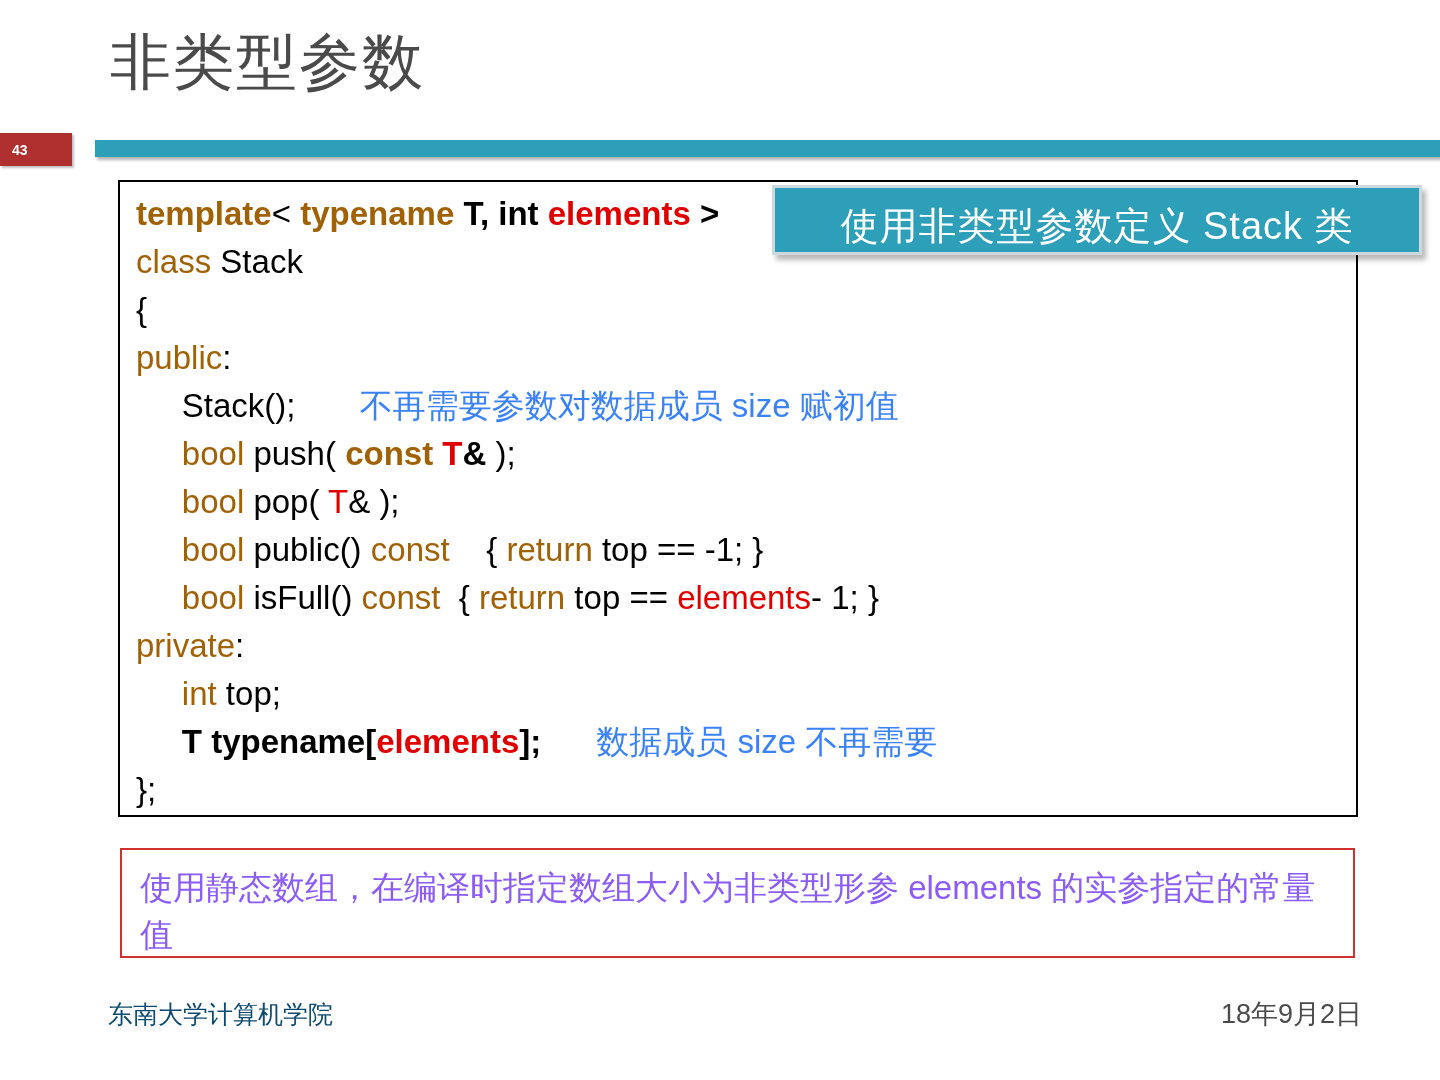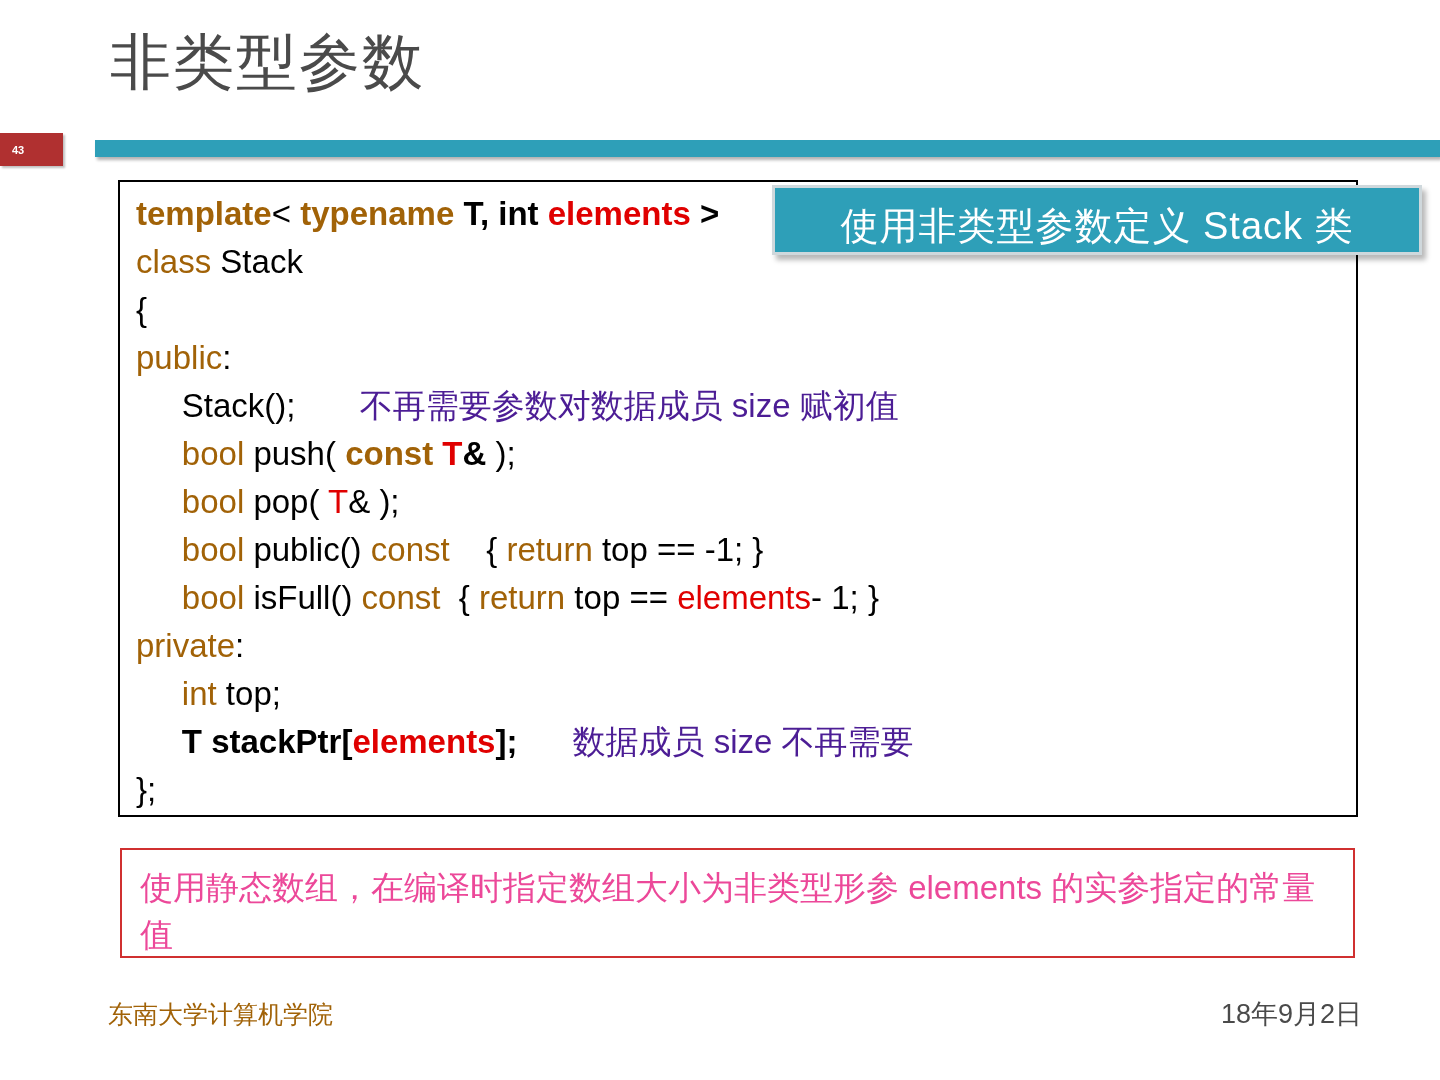--- a/index.html
+++ b/index.html
@@ -25,25 +25,25 @@
     letter-spacing: 2px;
     font-weight: 400;
     white-space: nowrap;
   }
 
   
   .slide-number-badge {
     position: absolute;
     left: 0px;
     top: 133px;
-    width: 63px;
+    width: 72px;
     height: 33px;
     background: #b03030;
     color: #ffffff;
-    font-size: 11px;
+    font-size: 14px;
     font-weight: bold;
     display: flex;
     align-items: center;
     padding-left: 12px;
     box-sizing: border-box;
     box-shadow: 2px 2px 2px rgba(0,0,0,0.25);
   }
 
   
   .header-rule {
@@ -73,21 +73,21 @@
     top: 8px;
     right: 8px;
     font-size: 33px;
     line-height: 48px;
     color: #000000;
     white-space: pre;
   }
   .kw-blue   { color: #a16207; }
   .kw-red    { color: #e00000; }
   .bold      { font-weight: bold; }
-  .note-red  { color: #4c1d95; }
+  .note-red  { color: #3b82f6; }
 
   
   .callout {
     position: absolute;
     left: 772px;
     top: 185px;
     width: 650px;
     height: 70px;
     background: #2e9fb8;
     border: 3px solid #cfd8dc;
@@ -110,32 +110,32 @@
     left: 120px;
     top: 848px;
     width: 1235px;
     height: 110px;
     border: 2px solid #d03030;
     box-sizing: border-box;
     background: #ffffff;
     padding: 14px 16px 0 18px;
   }
   .note-box-text {
-    color: #ec4899;
+    color: #8b5cf6;
     font-size: 33px;
     line-height: 47px;
   }
 
   
   .footer-left {
     position: absolute;
     left: 108px;
     top: 998px;
     font-size: 25px;
-    color: #a16207;
+    color: #0c4a6e;
   }
   .footer-right {
     position: absolute;
     right: 78px;
     top: 996px;
     font-size: 27px;
     color: #4a4a4a;
   }
 </style>
 </head>
@@ -152,21 +152,21 @@
 <span class="kw-blue">class</span><span> Stack</span>
 <span>{</span>
 <span class="kw-blue">public</span><span>:</span>
 <span>     Stack();       </span><span class="note-red">不再需要参数对数据成员 size 赋初值</span>
 <span class="kw-blue">     bool</span><span> push( </span><span class="kw-blue bold">const</span><span class="kw-red bold"> T</span><span class="bold">&amp;</span><span> );</span>
 <span class="kw-blue">     bool</span><span> pop( </span><span class="kw-red">T</span><span>&amp; );</span>
 <span class="kw-blue">     bool</span><span> public() </span><span class="kw-blue">const</span><span>    { </span><span class="kw-blue">return</span><span> top == -1; }</span>
 <span class="kw-blue">     bool</span><span> isFull() </span><span class="kw-blue">const</span><span>  { </span><span class="kw-blue">return</span><span> top == </span><span class="kw-red">elements</span><span>- 1; }</span>
 <span class="kw-blue">private</span><span>:</span>
 <span class="kw-blue">     int</span><span> top;</span>
-<span class="bold">     T stackPtr[</span><span class="kw-red bold">elements</span><span class="bold">];</span><span>      </span><span class="note-red">数据成员 size 不再需要</span>
+<span class="bold">     T typename[</span><span class="kw-red bold">elements</span><span class="bold">];</span><span>      </span><span class="note-red">数据成员 size 不再需要</span>
 <span>};</span></div>
 </div>
 
 <div class="callout">
   <span class="callout-text">使用非类型参数定义 Stack 类</span>
 </div>
 
 <div class="note-box">
   <div class="note-box-text">使用静态数组，在编译时指定数组大小为非类型形参 elements 的实参指定的常量值</div>
 </div>

